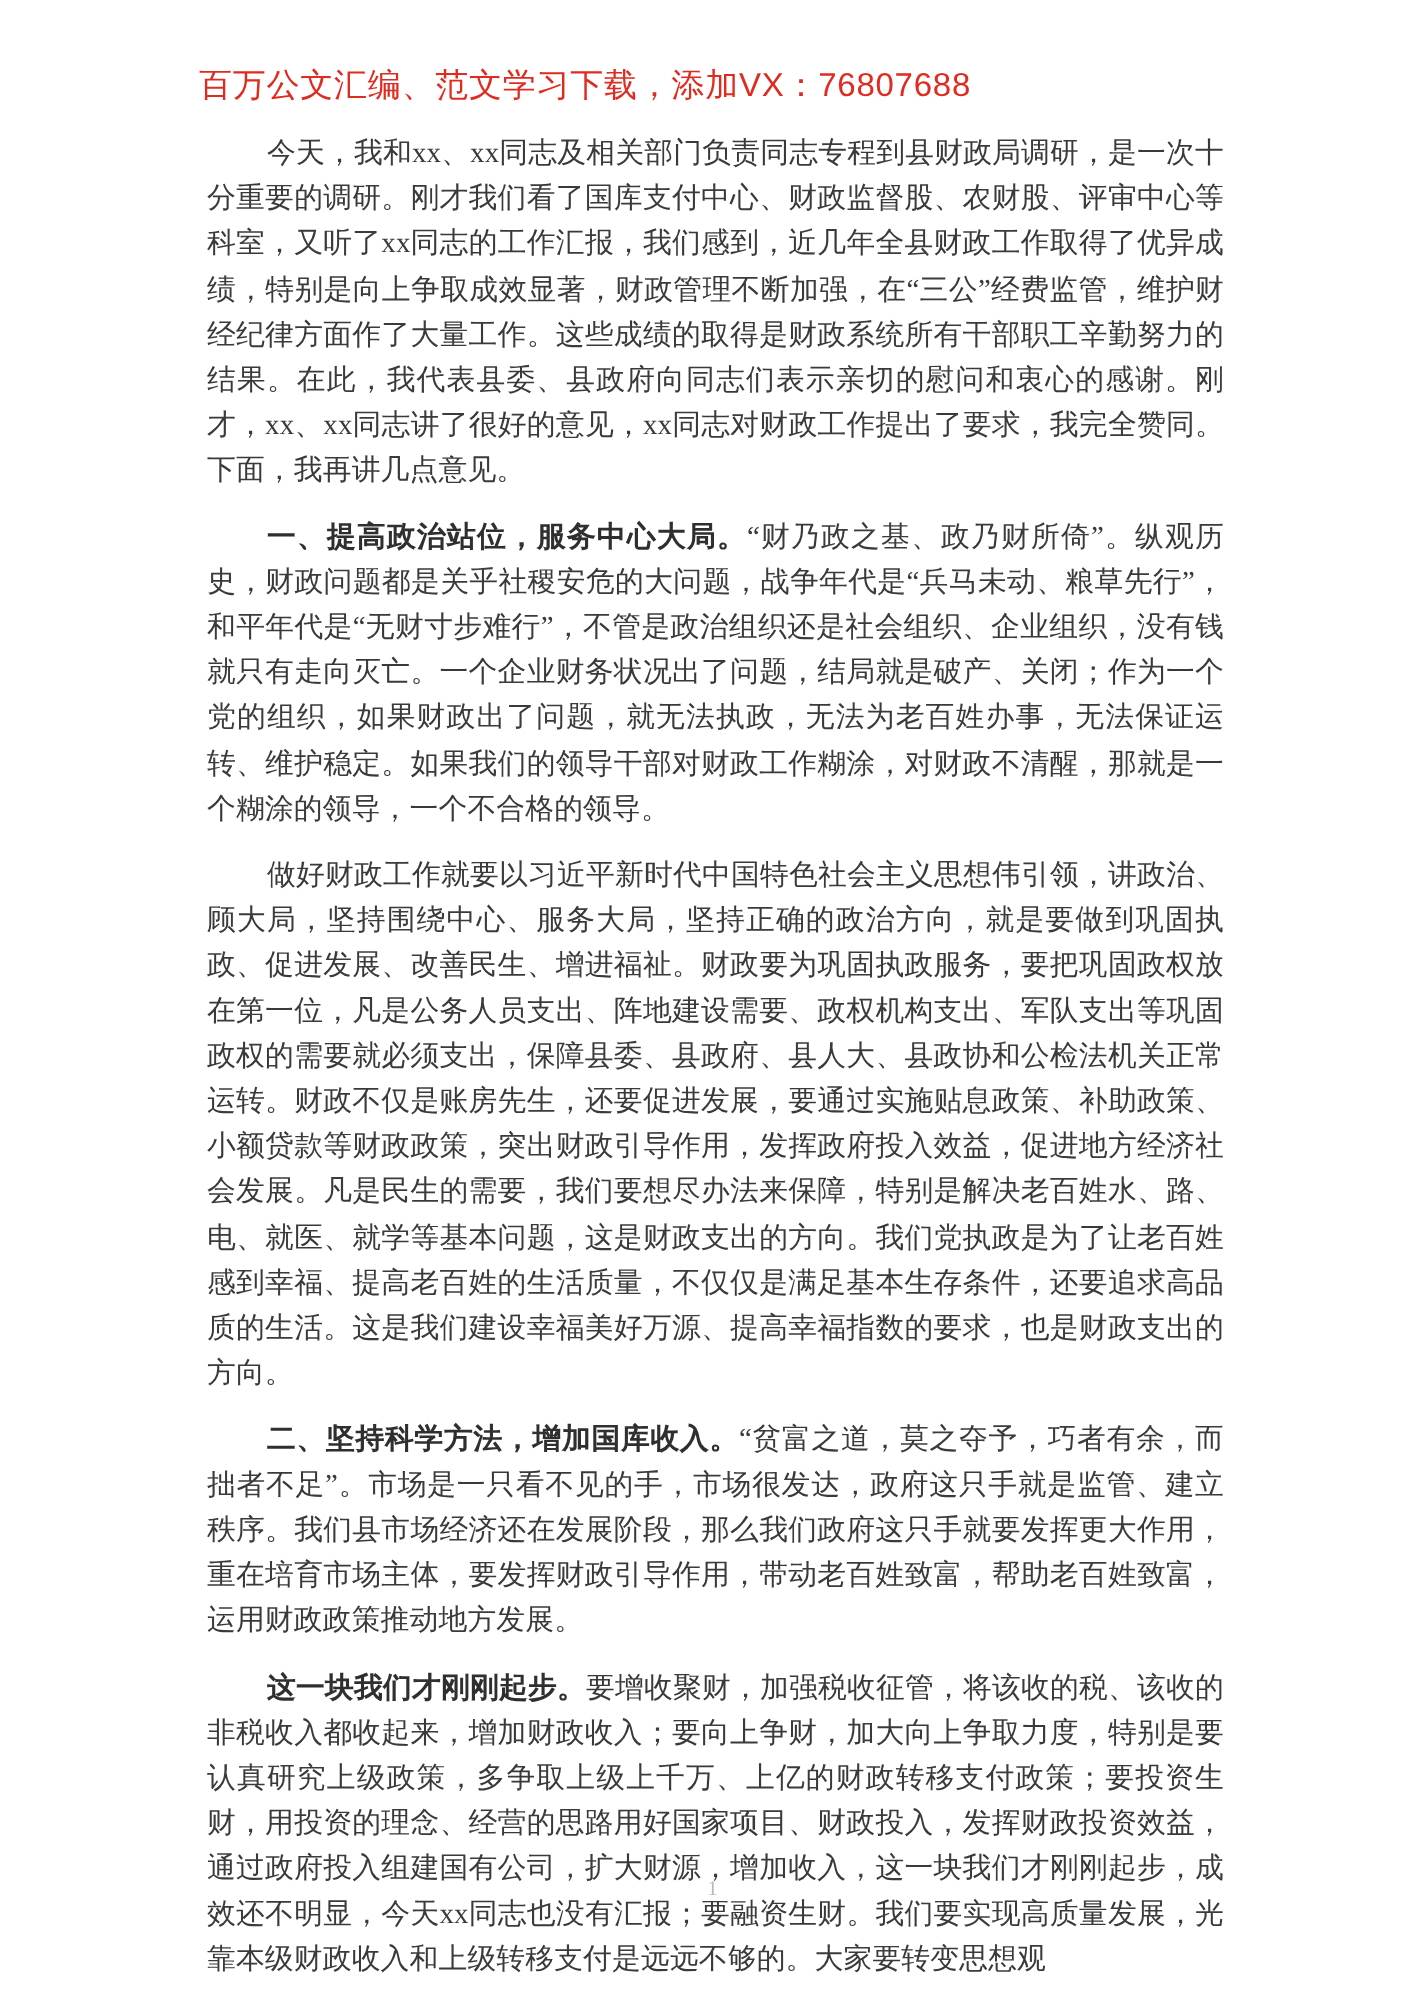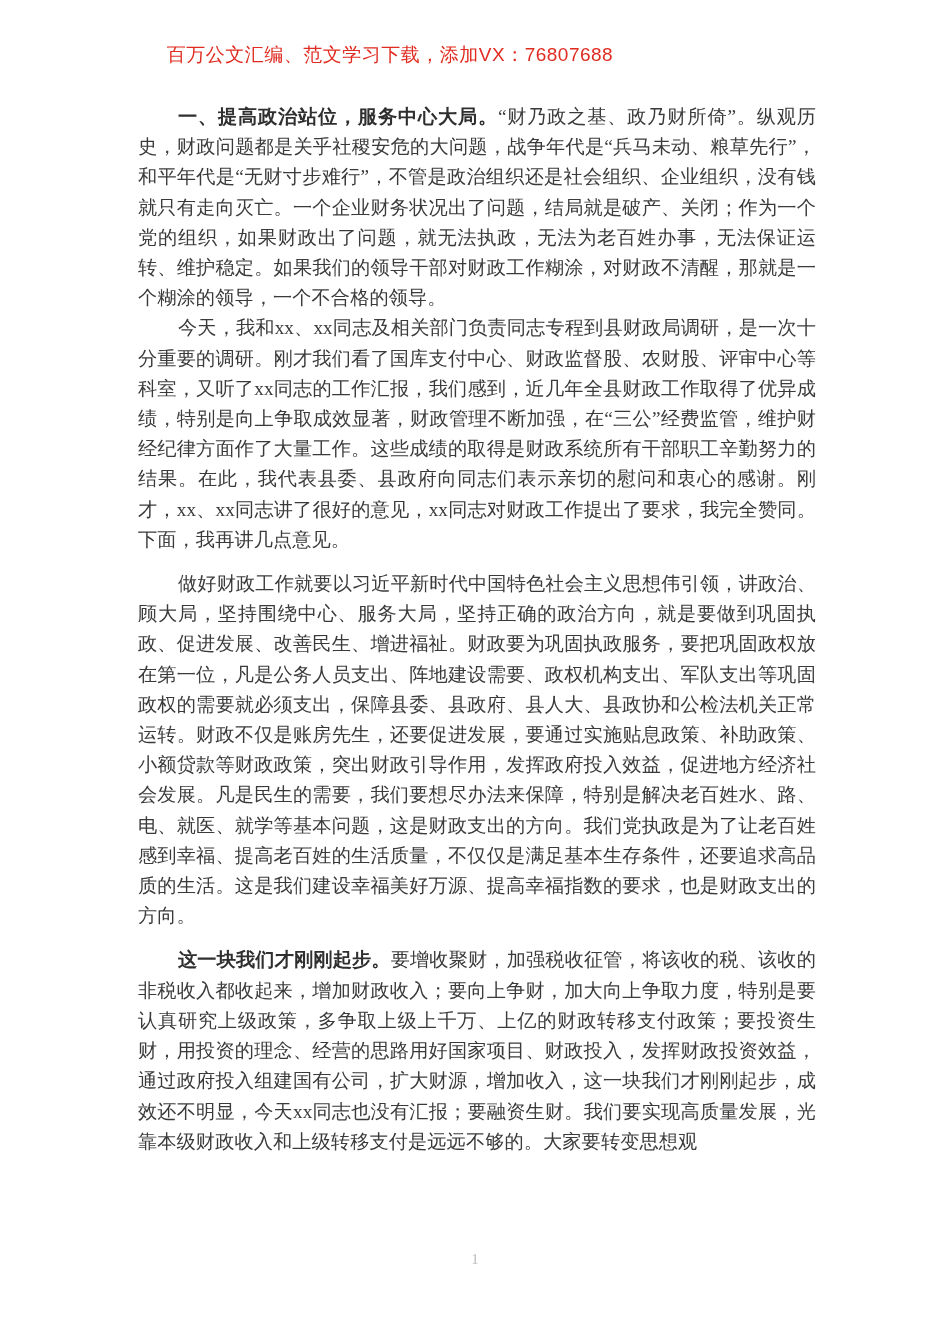--- a/index.html
+++ b/index.html
@@ -23,21 +23,21 @@
     position: relative;
     padding: 0;
   }
   .watermark-header {
     position: absolute;
     top: 42px;
     left: 0;
     width: 780px;
     text-align: center;
     color: #e02b20;
-    font-size: 19px;
+    font-size: 22px;
     font-family: "Liberation Sans", "DejaVu Sans", sans-serif;
     letter-spacing: 0.5px;
     white-space: nowrap;
     font-weight: 400;
   }
   .body-area {
     position: absolute;
     top: 88px;
     left: 138px;
     width: 678px;
@@ -78,32 +78,35 @@
 </style>
 </head>
 <body>
 
 <div class="page">
 
   <div class="watermark-header">百万公文汇编、范文学习下载，添加VX：76807688</div>
 
   <div class="body-area">
 
+    <p class="para indent">
+      <b class="lead"></b><span>今天，我和xx、xx同志及相关部门负责同志专程到县财政局调研，是一次十分重要的调研。刚才我们看了国库支付中心、财政监督股、农财股、评审中心等科室，又听了xx同志的工作汇报，我们感到，近几年全县财政工作取得了优异成绩，特别是向上争取成效显著，财政管理不断加强，在“三公”经费监管，维护财经纪律方面作了大量工作。这些成绩的取得是财政系统所有干部职工辛勤努力的结果。在此，我代表县委、县政府向同志们表示亲切的慰问和衷心的感谢。刚才，xx、xx同志讲了很好的意见，xx同志对财政工作提出了要求，我完全赞同。下面，我再讲几点意见。</span>
+    </p>
+
     <p class="para indent spaced">
       <b class="lead">一、提高政治站位，服务中心大局。</b><span>“财乃政之基、政乃财所倚”。纵观历史，财政问题都是关乎社稷安危的大问题，战争年代是“兵马未动、粮草先行”，和平年代是“无财寸步难行”，不管是政治组织还是社会组织、企业组织，没有钱就只有走向灭亡。一个企业财务状况出了问题，结局就是破产、关闭；作为一个党的组织，如果财政出了问题，就无法执政，无法为老百姓办事，无法保证运转、维护稳定。如果我们的领导干部对财政工作糊涂，对财政不清醒，那就是一个糊涂的领导，一个不合格的领导。</span>
-    </p>
-
-    <p class="para indent">
-      <b class="lead"></b><span>今天，我和xx、xx同志及相关部门负责同志专程到县财政局调研，是一次十分重要的调研。刚才我们看了国库支付中心、财政监督股、农财股、评审中心等科室，又听了xx同志的工作汇报，我们感到，近几年全县财政工作取得了优异成绩，特别是向上争取成效显著，财政管理不断加强，在“三公”经费监管，维护财经纪律方面作了大量工作。这些成绩的取得是财政系统所有干部职工辛勤努力的结果。在此，我代表县委、县政府向同志们表示亲切的慰问和衷心的感谢。刚才，xx、xx同志讲了很好的意见，xx同志对财政工作提出了要求，我完全赞同。下面，我再讲几点意见。</span>
     </p>
 
     <p class="para indent spaced">
       <b class="lead"></b><span>做好财政工作就要以习近平新时代中国特色社会主义思想伟引领，讲政治、顾大局，坚持围绕中心、服务大局，坚持正确的政治方向，就是要做到巩固执政、促进发展、改善民生、增进福祉。财政要为巩固执政服务，要把巩固政权放在第一位，凡是公务人员支出、阵地建设需要、政权机构支出、军队支出等巩固政权的需要就必须支出，保障县委、县政府、县人大、县政协和公检法机关正常运转。财政不仅是账房先生，还要促进发展，要通过实施贴息政策、补助政策、小额贷款等财政政策，突出财政引导作用，发挥政府投入效益，促进地方经济社会发展。凡是民生的需要，我们要想尽办法来保障，特别是解决老百姓水、路、电、就医、就学等基本问题，这是财政支出的方向。我们党执政是为了让老百姓感到幸福、提高老百姓的生活质量，不仅仅是满足基本生存条件，还要追求高品质的生活。这是我们建设幸福美好万源、提高幸福指数的要求，也是财政支出的方向。</span>
     </p>
 
+    <p class="para indent spaced">
+      <b class="lead">二、坚持科学方法，增加国库收入。</b><span>“贫富之道，莫之夺予，巧者有余，而拙者不足”。市场是一只看不见的手，市场很发达，政府这只手就是监管、建立秩序。我们县市场经济还在发展阶段，那么我们政府这只手就要发挥更大作用，重在培育市场主体，要发挥财政引导作用，带动老百姓致富，帮助老百姓致富，运用财政政策推动地方发展。</span>
+    </p>
 
     <p class="para indent spaced">
       <b class="lead">这一块我们才刚刚起步。</b><span>要增收聚财，加强税收征管，将该收的税、该收的非税收入都收起来，增加财政收入；要向上争财，加大向上争取力度，特别是要认真研究上级政策，多争取上级上千万、上亿的财政转移支付政策；要投资生财，用投资的理念、经营的思路用好国家项目、财政投入，发挥财政投资效益，通过政府投入组建国有公司，扩大财源，增加收入，这一块我们才刚刚起步，成效还不明显，今天xx同志也没有汇报；要融资生财。我们要实现高质量发展，光靠本级财政收入和上级转移支付是远远不够的。大家要转变思想观</span>
     </p>
   </div>
 
   <div class="page-number">1</div>
 
 </div>
 

